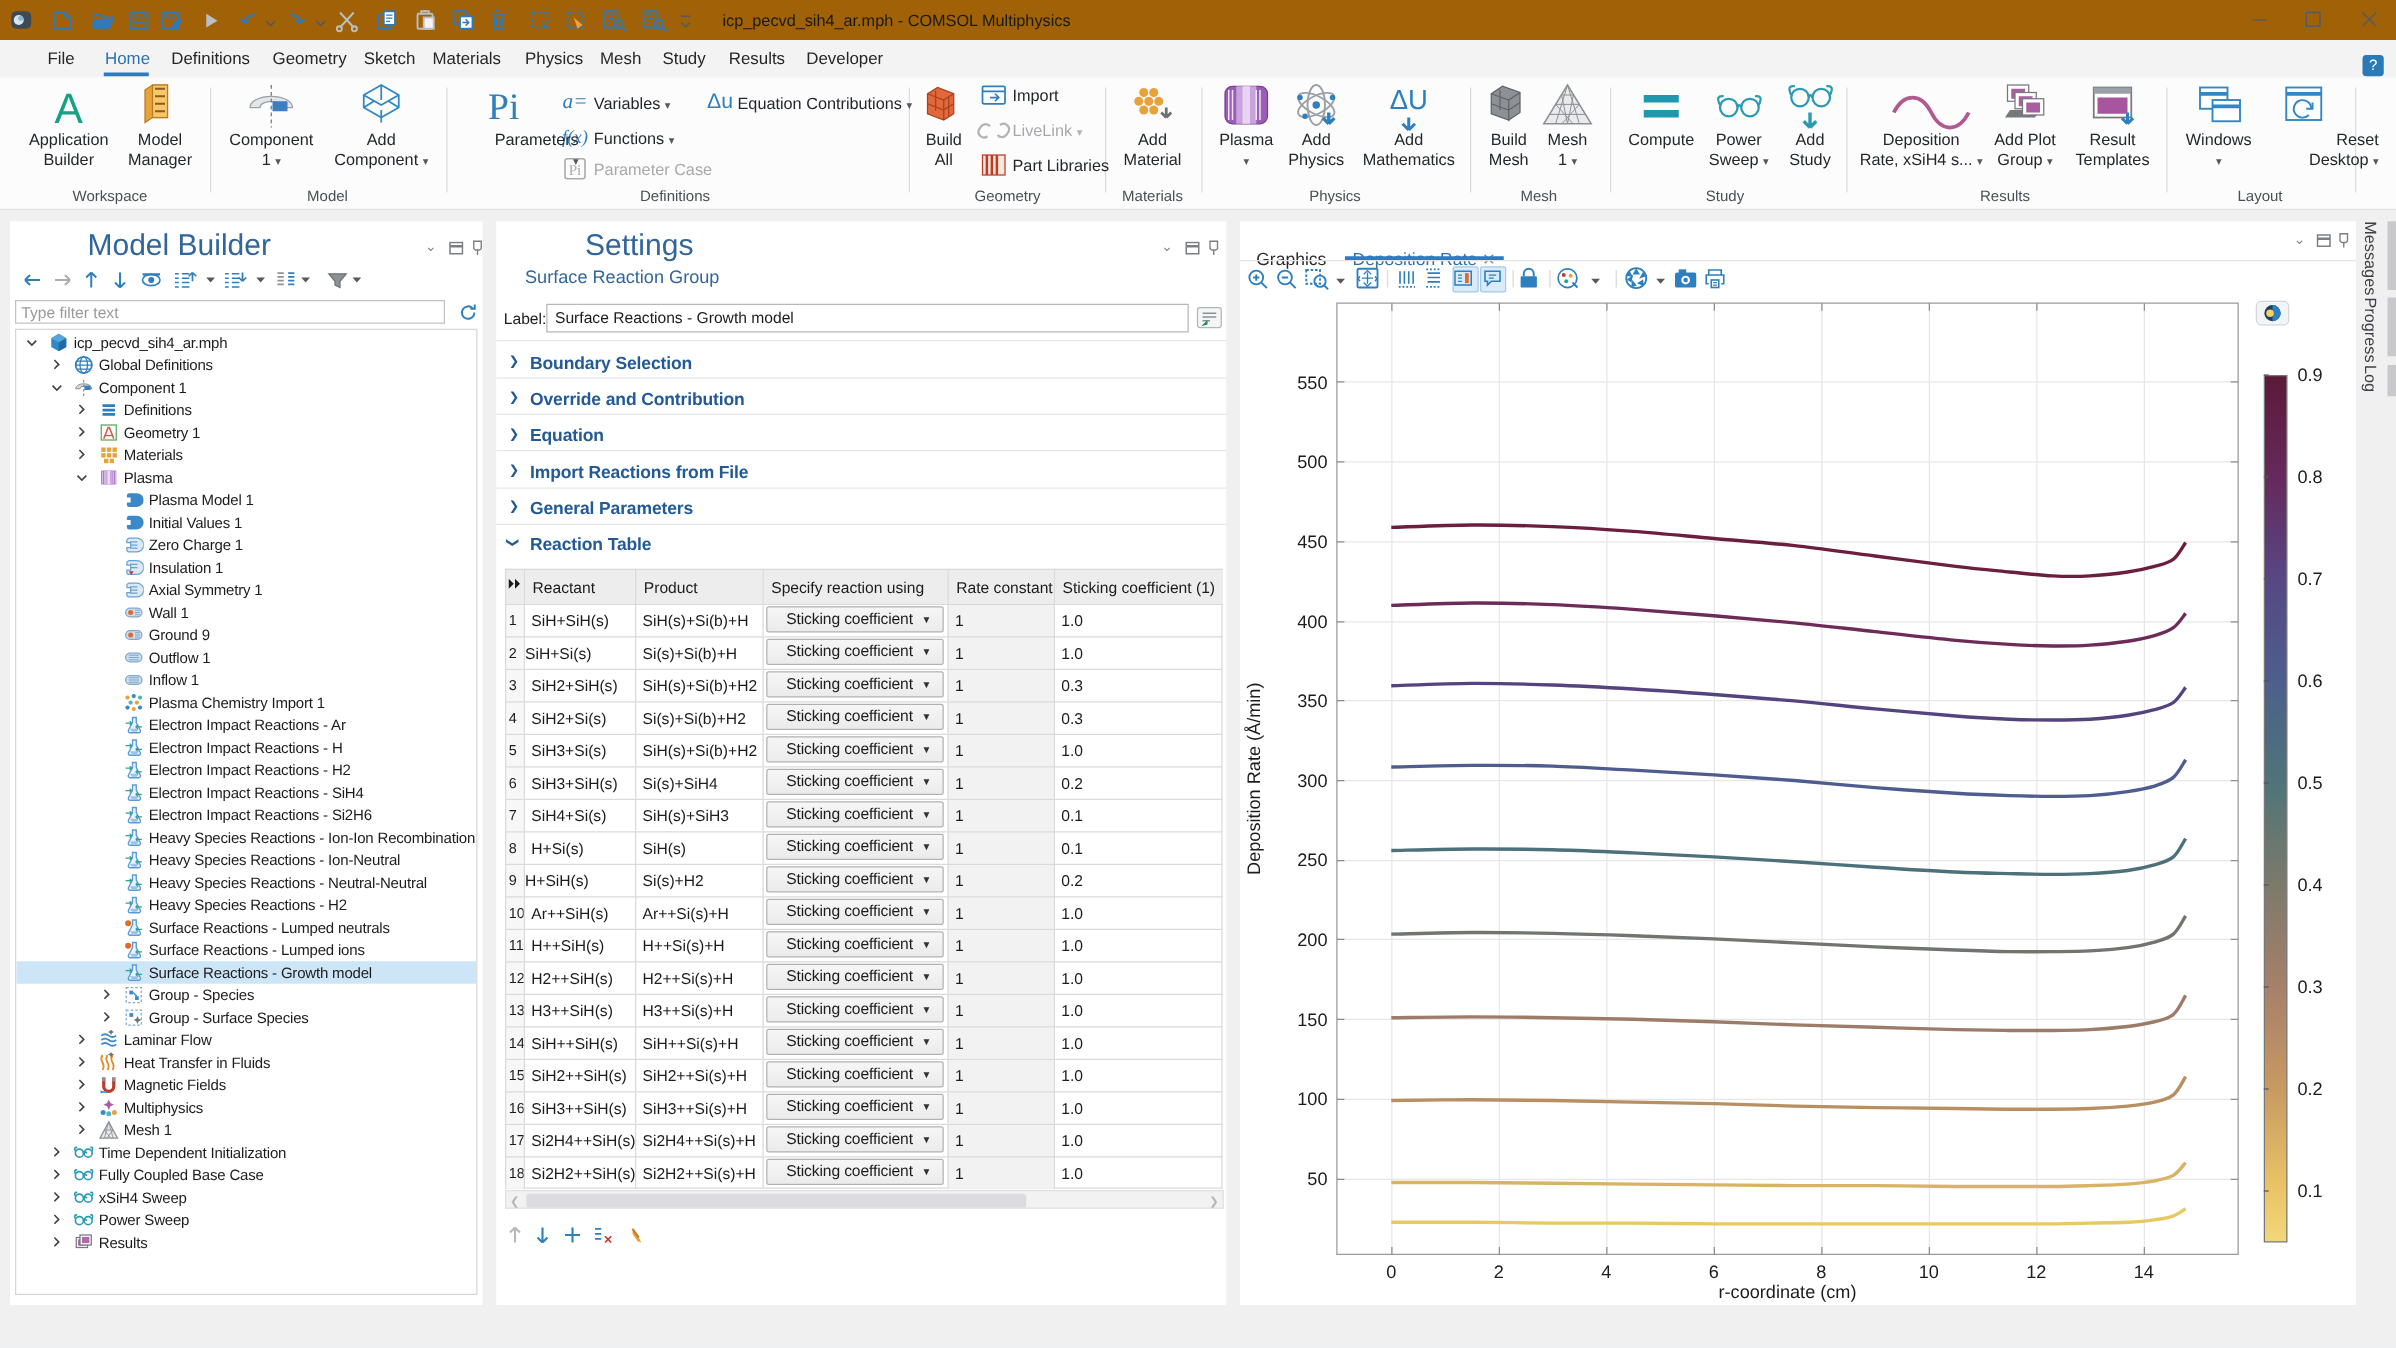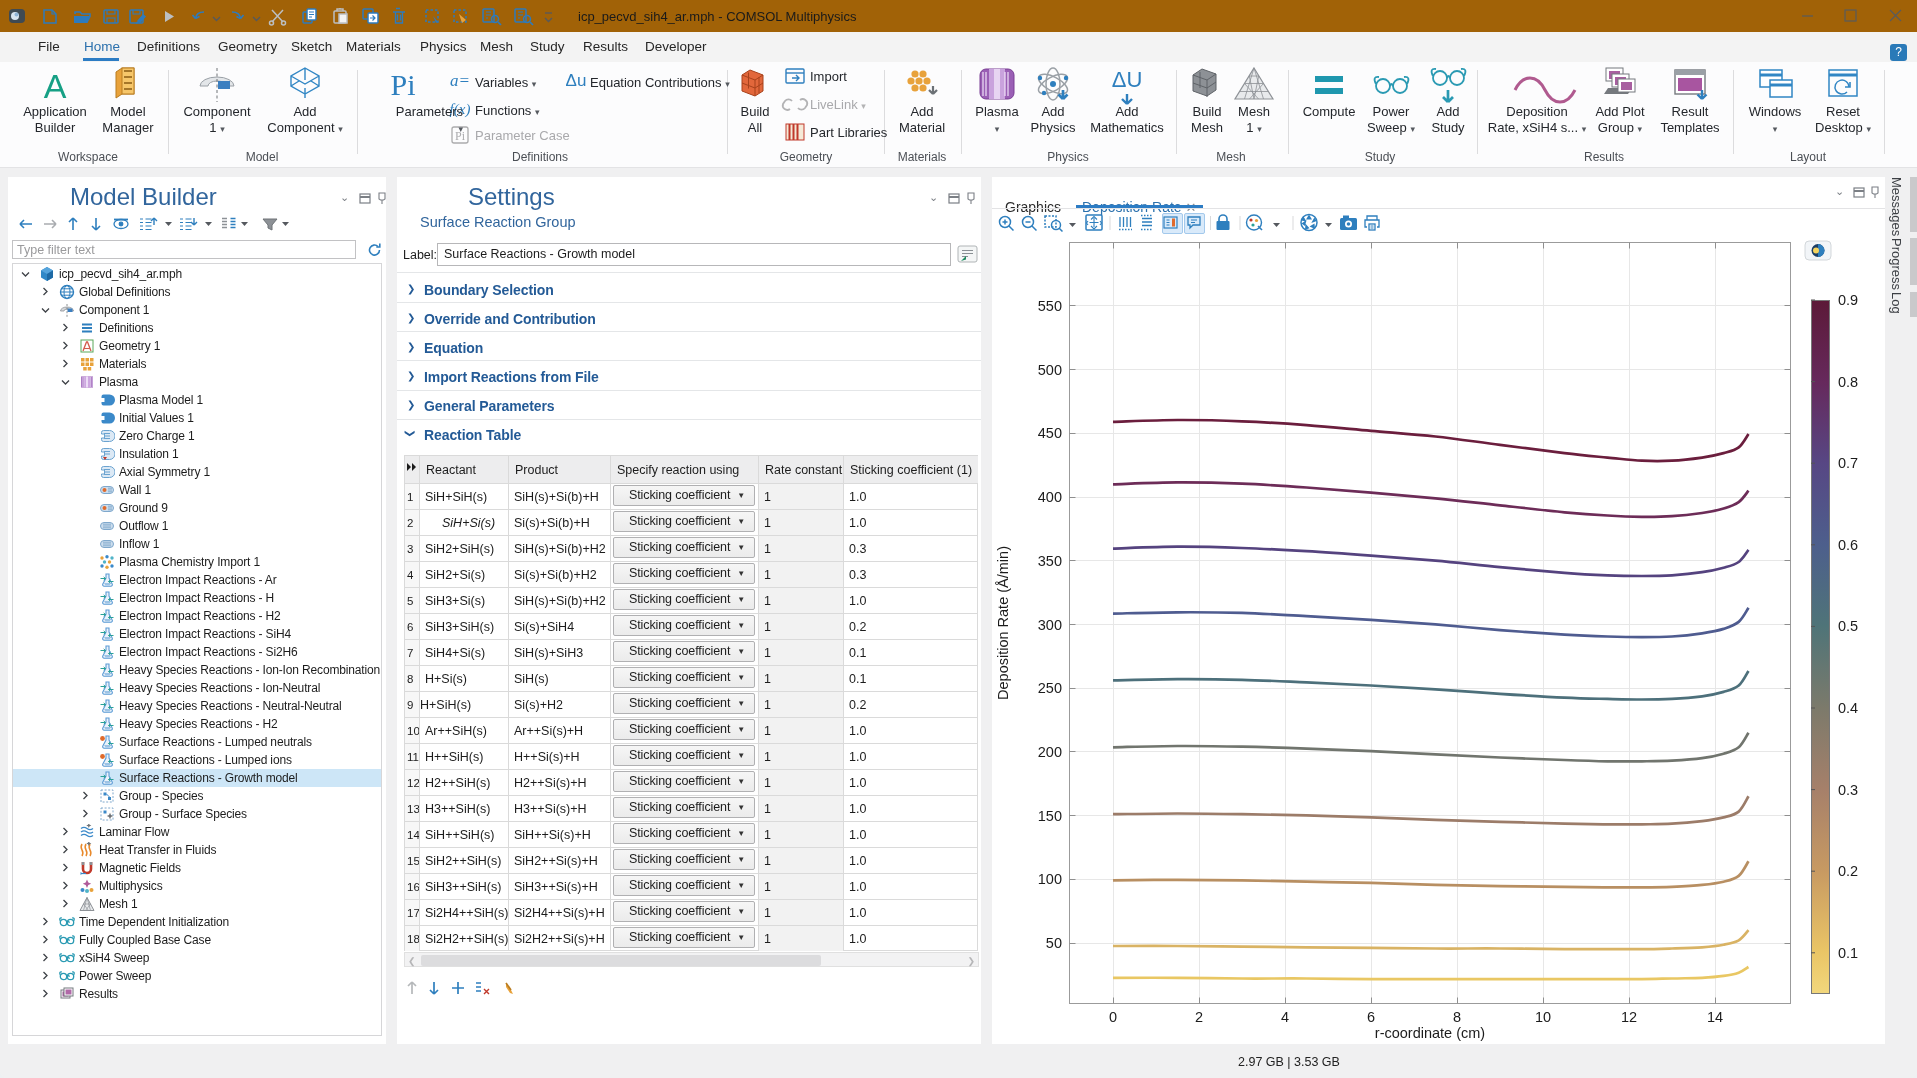--- a/index.html
+++ b/index.html
@@ -328,21 +328,21 @@
     <div class="rbtn" style="left:1067px; top:42px; width:120px;">Add<br>Mathematics</div>
     <div class="rbtn" style="left:1147px; top:42px; width:120px;">Build<br>Mesh</div>
     <div class="rbtn" style="left:1194px; top:42px; width:120px;">Mesh<br>1 <span class="chev">▾</span></div>
     <div class="rbtn" style="left:1269px; top:42px; width:120px;">Compute</div>
     <div class="rbtn" style="left:1331px; top:42px; width:120px;">Power<br>Sweep <span class="chev">▾</span></div>
     <div class="rbtn" style="left:1388px; top:42px; width:120px;">Add<br>Study</div>
     <div class="rbtn" style="left:1477px; top:42px; width:120px;">Deposition<br>Rate, xSiH4 s... <span class="chev">▾</span></div>
     <div class="rbtn" style="left:1560px; top:42px; width:120px;">Add Plot<br>Group <span class="chev">▾</span></div>
     <div class="rbtn" style="left:1630px; top:42px; width:120px;">Result<br>Templates</div>
     <div class="rbtn" style="left:1715px; top:42px; width:120px;">Windows<br><span class="chev">▾</span></div>
-    <div class="rbtn" style="left:1783px; top:42px; width:120px;">Reset<br>Desktop <span class="chev">▾</span></div>
+    <div class="rbtn" style="left:1783px; top:42px; width:120px;text-align:right;">Reset<br>Desktop <span class="chev">▾</span></div>
   </div>
   <div id="mbpanel" class="panel" style="left:8px; top:177px; width:378px; height:867px;">
     <svg width="0" height="0" style="position:absolute">
   <defs>
     <g id="i-mph">
             <path d="M8 1l6 3.5v7L8 15l-6-3.5v-7z" fill="#3088c7"></path>
             <path d="M8 1l6 3.5L8 8L2 4.5z" fill="#55a4dc"></path>
             <path d="M8 8v7l6-3.5v-7z" fill="#1e6aa5"></path>
           </g>
     <g id="i-globe">
@@ -871,21 +871,21 @@
           <path d="M1 2l4 4l-4 4z M6 2l4 4l-4 4z" fill="#1c1c1c"></path>
         </svg>
       <div class="cell hcell" style="left:0; top:28px; width:15px; height:26px; line-height:26px; padding-left:2px; background:#f7f7f7; font-size:11.5px;">1</div>
       <div class="cell" style="left:15px; top:28px; width:89px; height:26px; line-height:26px; padding-left:5px;">SiH+SiH(s)</div>
       <div class="cell" style="left:104px; top:28px; width:102px; height:26px; line-height:26px; padding-left:5px;">SiH(s)+Si(b)+H</div>
       <div class="cell" style="left:206px; top:28px; width:148px; height:26px;"></div>
       <div class="dropbtn" style="left:209px; top:30px; width:142px; height:21px; line-height:19px; padding-left:15px; letter-spacing:-0.1px;">Sticking coefficient<span style="position:absolute; right:9px; top:0px; font-size:8px; color:#333;">▼</span></div>
       <div class="cell" style="left:354px; top:28px; width:85px; height:26px; line-height:26px; padding-left:5px; background:#f2f2f2;">1</div>
       <div class="cell" style="left:439px; top:28px; width:135px; height:26px; line-height:26px; padding-left:5px;">1.0</div>
       <div class="cell hcell" style="left:0; top:54px; width:15px; height:26px; line-height:26px; padding-left:2px; background:#f7f7f7; font-size:11.5px;">2</div>
-      <div class="cell" style="left:15px; top:54px; width:89px; height:26px; line-height:26px; padding-left:22px;font-style:italic;">SiH+Si(s)</div>
+      <div class="cell" style="left:15px; top:54px; width:89px; height:26px; line-height:26px; padding-left:0;">SiH+Si(s)</div>
       <div class="cell" style="left:104px; top:54px; width:102px; height:26px; line-height:26px; padding-left:5px;">Si(s)+Si(b)+H</div>
       <div class="cell" style="left:206px; top:54px; width:148px; height:26px;"></div>
       <div class="dropbtn" style="left:209px; top:56px; width:142px; height:21px; line-height:19px; padding-left:15px; letter-spacing:-0.1px;">Sticking coefficient<span style="position:absolute; right:9px; top:0px; font-size:8px; color:#333;">▼</span></div>
       <div class="cell" style="left:354px; top:54px; width:85px; height:26px; line-height:26px; padding-left:5px; background:#f2f2f2;">1</div>
       <div class="cell" style="left:439px; top:54px; width:135px; height:26px; line-height:26px; padding-left:5px;">1.0</div>
       <div class="cell hcell" style="left:0; top:80px; width:15px; height:26px; line-height:26px; padding-left:2px; background:#f7f7f7; font-size:11.5px;">3</div>
       <div class="cell" style="left:15px; top:80px; width:89px; height:26px; line-height:26px; padding-left:5px;">SiH2+SiH(s)</div>
       <div class="cell" style="left:104px; top:80px; width:102px; height:26px; line-height:26px; padding-left:5px;">SiH(s)+Si(b)+H2</div>
       <div class="cell" style="left:206px; top:80px; width:148px; height:26px;"></div>
       <div class="dropbtn" style="left:209px; top:82px; width:142px; height:21px; line-height:19px; padding-left:15px; letter-spacing:-0.1px;">Sticking coefficient<span style="position:absolute; right:9px; top:0px; font-size:8px; color:#333;">▼</span></div>
@@ -1210,16 +1210,13 @@
     </svg>
   </div>
   <div id="rstrip">
     <div style="position:absolute; left:25px; top:9px; width:7px; height:55px; background:#c9c9cb;"></div>
     <div style="position:absolute; left:25px; top:70px; width:7px; height:47px; background:#c9c9cb;"></div>
     <div style="position:absolute; left:25px; top:124px; width:7px; height:25px; background:#c9c9cb;"></div>
     <div class="vtab" style="top:9px;">Messages</div>
     <div class="vtab" style="top:70px;">Progress</div>
     <div class="vtab" style="top:124px;">Log</div>
   </div>
-  <div id="statusbar">
-      <div style="position:absolute; left:1238px; top:11px;">2.97 GB | 3.53 GB</div>
-    </div>
 </div>
 
 </body></html>

